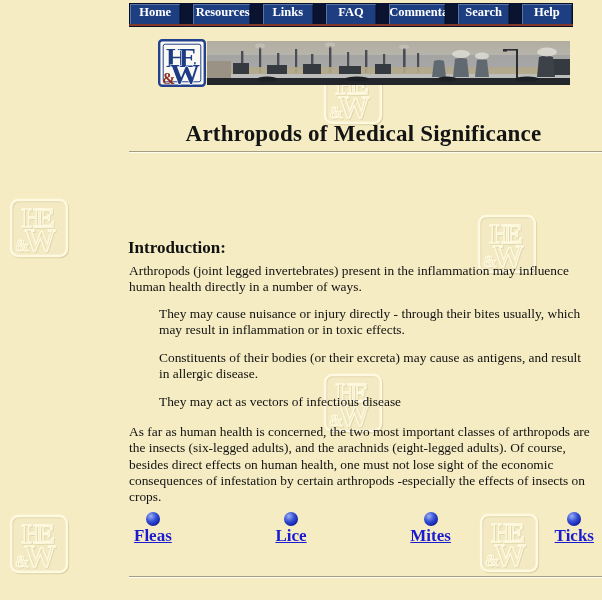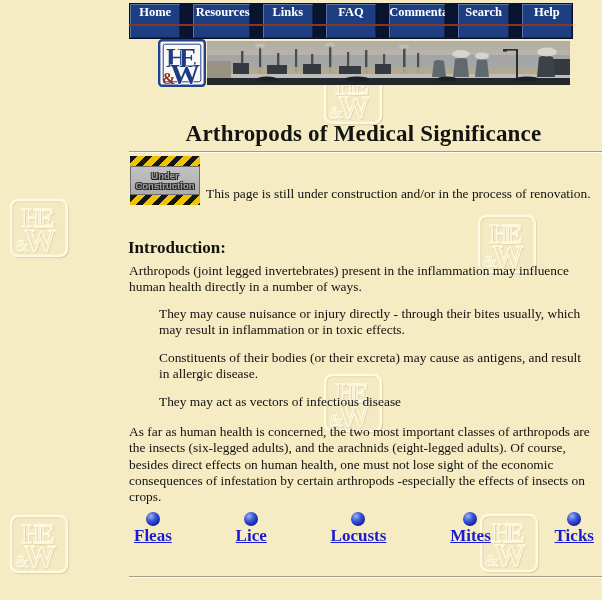--- a/index.html
+++ b/index.html
@@ -6,21 +6,21 @@
   body{background:#f5ecc3;}
   .page{position:relative;width:602px;height:600px;background:#f5ecc3;overflow:hidden;
         font-family:"Liberation Serif",serif;color:#111;}
   
   .wm-layer{position:absolute;inset:0;z-index:0;}
   .wm{position:absolute;width:62px;height:62px;display:none;opacity:.9;
       filter:drop-shadow(1px 1px 0 rgba(195,180,125,.55));}
   
   .layer{position:absolute;inset:0;z-index:1;}
   
-  .nav{position:absolute;left:129px;top:3px;width:444px;height:36px;display:flex;gap:11px;background:#0a1430;}
+  .nav{position:absolute;left:129px;top:3px;width:444px;height:24px;display:flex;gap:11px;background:#0a1430;}
   .navbtn{flex:1;background:#1d3f82;border:1px solid #06102a;color:#fff;
           font:bold 12.5px "Liberation Serif",serif;text-align:center;line-height:17px;
           box-shadow:inset 1px 1px 0 rgba(255,255,255,.28), inset -1px -1px 0 rgba(0,0,0,.4);
           cursor:pointer;white-space:nowrap;overflow:hidden;}
   .navbtn.wide{flex:1.12;text-align:right;}
   .nav-rule{position:absolute;left:129px;top:24px;width:444px;height:2px;background:#84382a;}
   
   .logo-img{position:absolute;left:158px;top:39px;width:48px;height:48px;cursor:pointer;}
   .banner-img{position:absolute;left:207px;top:41px;width:363px;height:44px;}
   
@@ -189,54 +189,39 @@
         <ellipse cx="240" cy="38" rx="10" ry="2.4"></ellipse>
           <ellipse cx="320" cy="38" rx="12" ry="2.6"></ellipse>
       </g>
       <rect x="0" y="20" width="24" height="17" fill="#9a9284"></rect>
     </svg>
 
     <h1 class="title">Arthropods of Medical Significance</h1>
 
     <div class="rule rule1"></div>
 
-    <div class="construction">
-      <div class="uc-sign">
-        <div class="uc-stripe"></div>
-        <div class="uc-mid">
-          <span>Under</span>
-          <span>Construction</span>
-        </div>
-        <div class="uc-stripe"></div>
-      </div>
-      <p class="uc-msg">This page is still under construction and/or in the process of renovation.</p>
-    </div>
 
     <h2 class="h-intro">Introduction:</h2>
     <p class="para p1">Arthropods (joint legged invertebrates) present in the inflammation may influence human health directly in a number of ways.</p>
     <p class="para bq1">They may cause nuisance or injury directly - through their bites usually, which may result in inflammation or in toxic effects.</p>
     <p class="para bq2">Constituents of their bodies (or their excreta) may cause as antigens, and result in allergic disease.</p>
     <p class="para p5">As far as human health is concerned, the two most important classes of arthropods are the insects (six-legged adults), and the arachnids (eight-legged adults). Of course, besides direct effects on human health, one must not lose sight of the economic consequences of infestation by certain arthropods -especially the effects of insects on crops.</p>
     <p class="para bq3">They may act as vectors of infectious disease</p>
 
     <div class="linkrow">
       <span class="linkpair">
         <span class="ball"></span>
         <a class="navlink">Fleas</a>
       </span>
       <span class="linkpair">
         <span class="ball"></span>
         <a class="navlink">Lice</a>
       </span>
       <span class="linkpair">
         <span class="ball"></span>
-        <a class="navlink">Locusts</a>
-      </span>
-      <span class="linkpair">
-        <span class="ball"></span>
         <a class="navlink">Mites</a>
       </span>
       <span class="linkpair">
         <span class="ball"></span>
         <a class="navlink">Ticks</a>
       </span>
     </div>
 
     <div class="rule rule2"></div>
     <h2 class="h-insects">Insects</h2>

